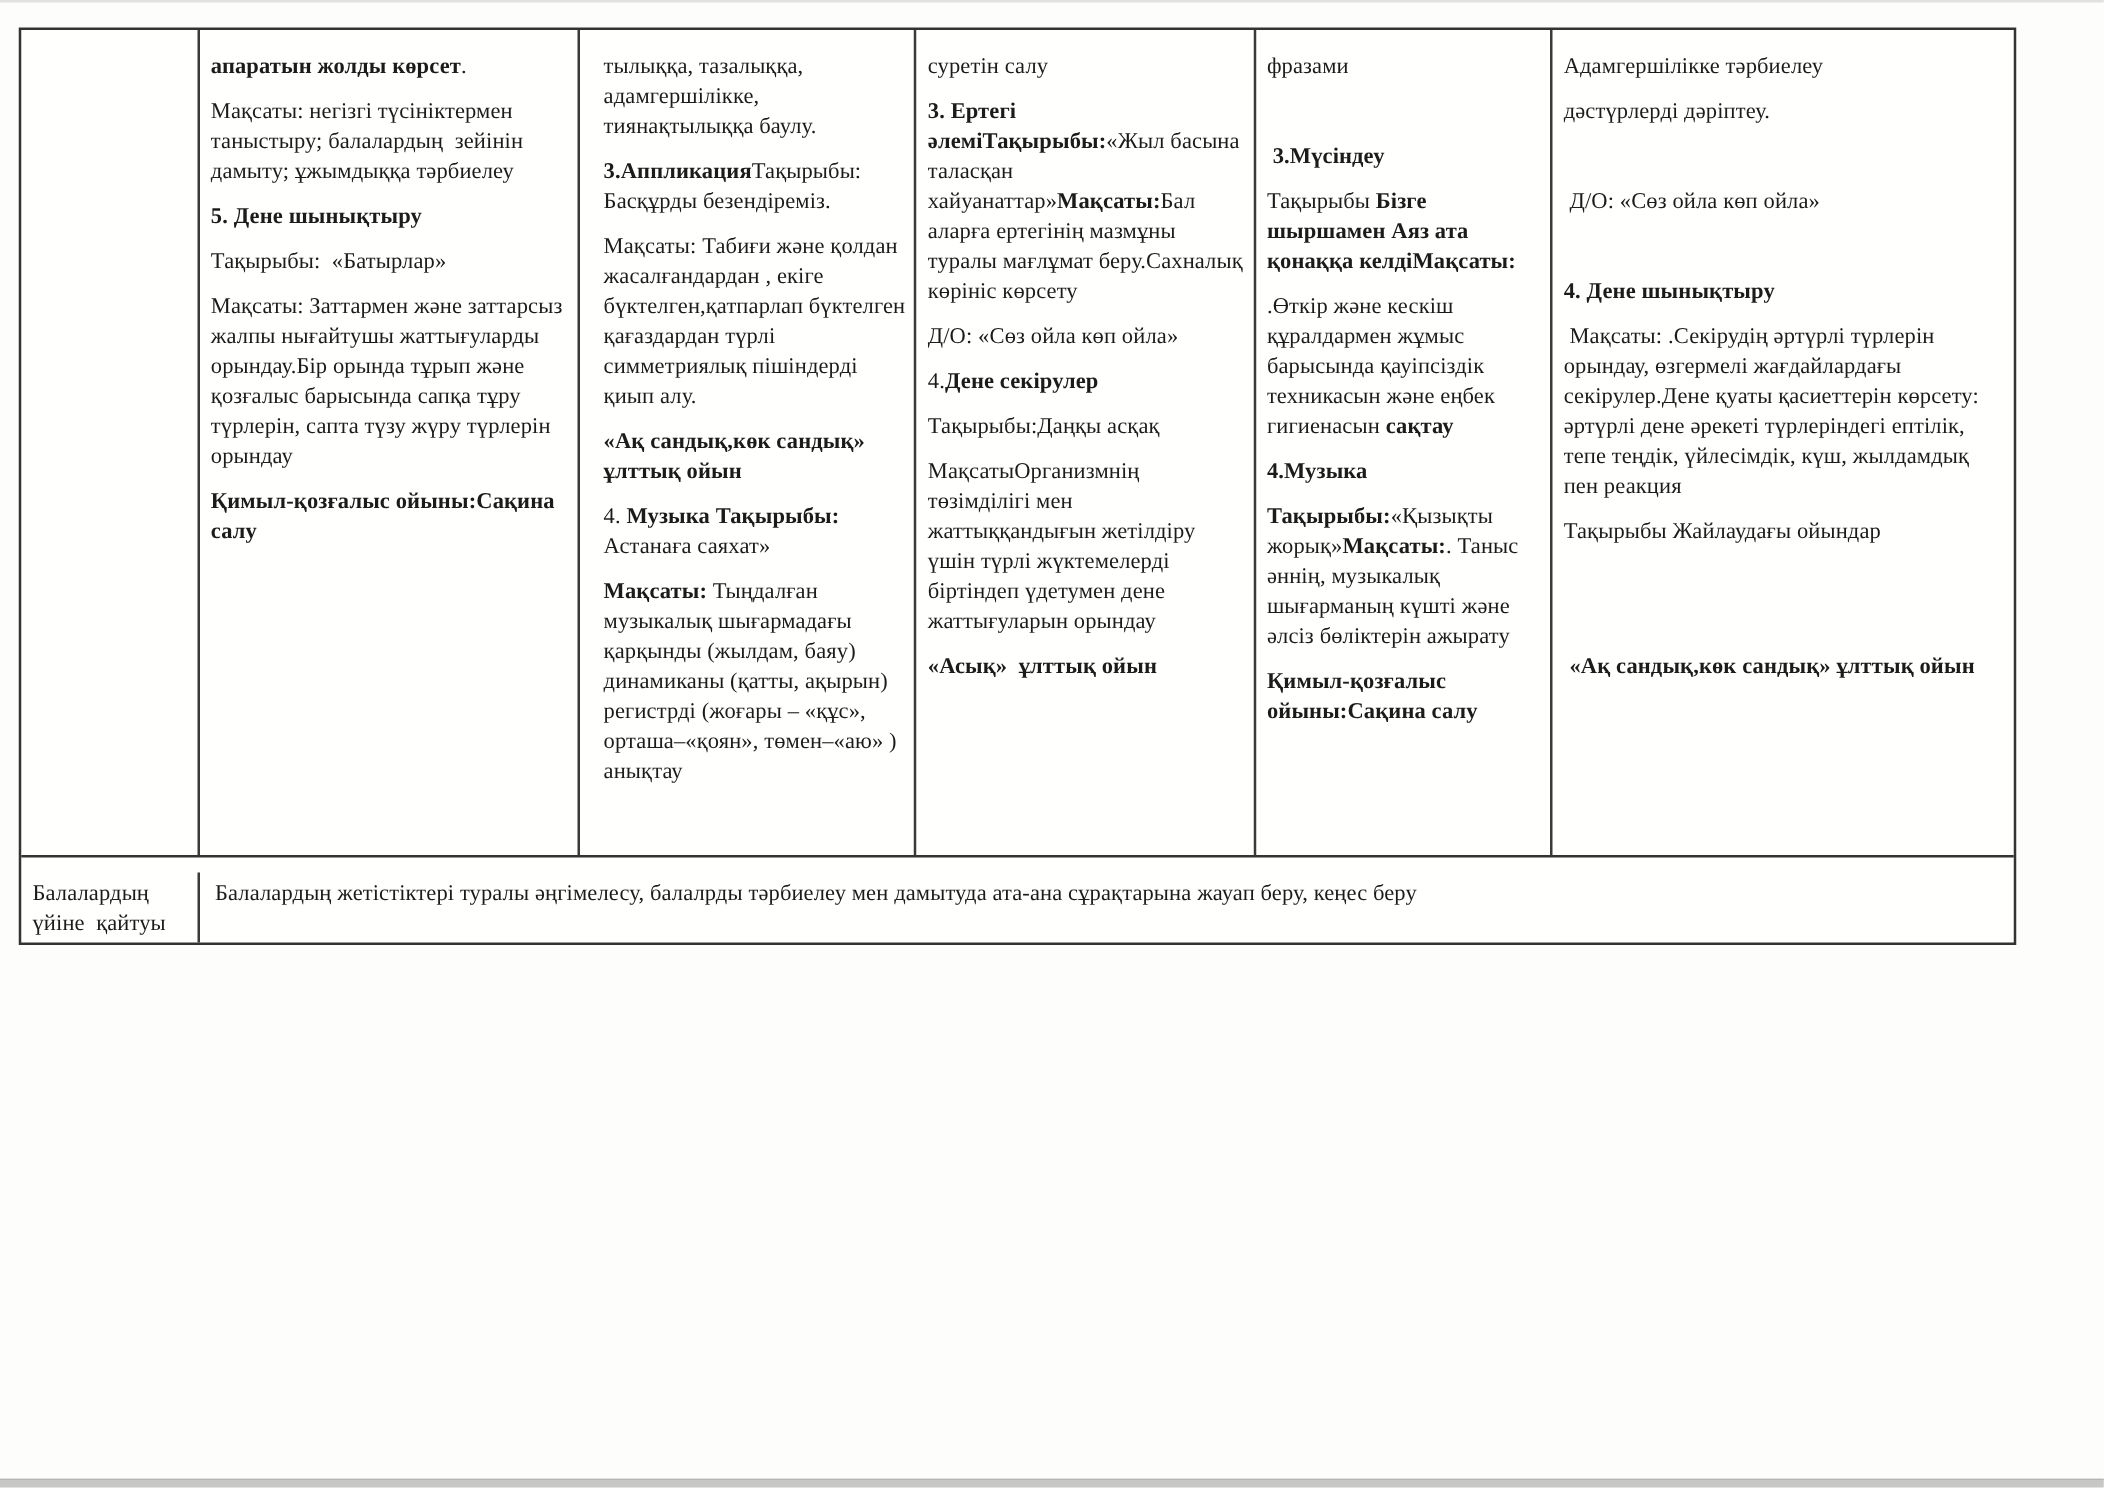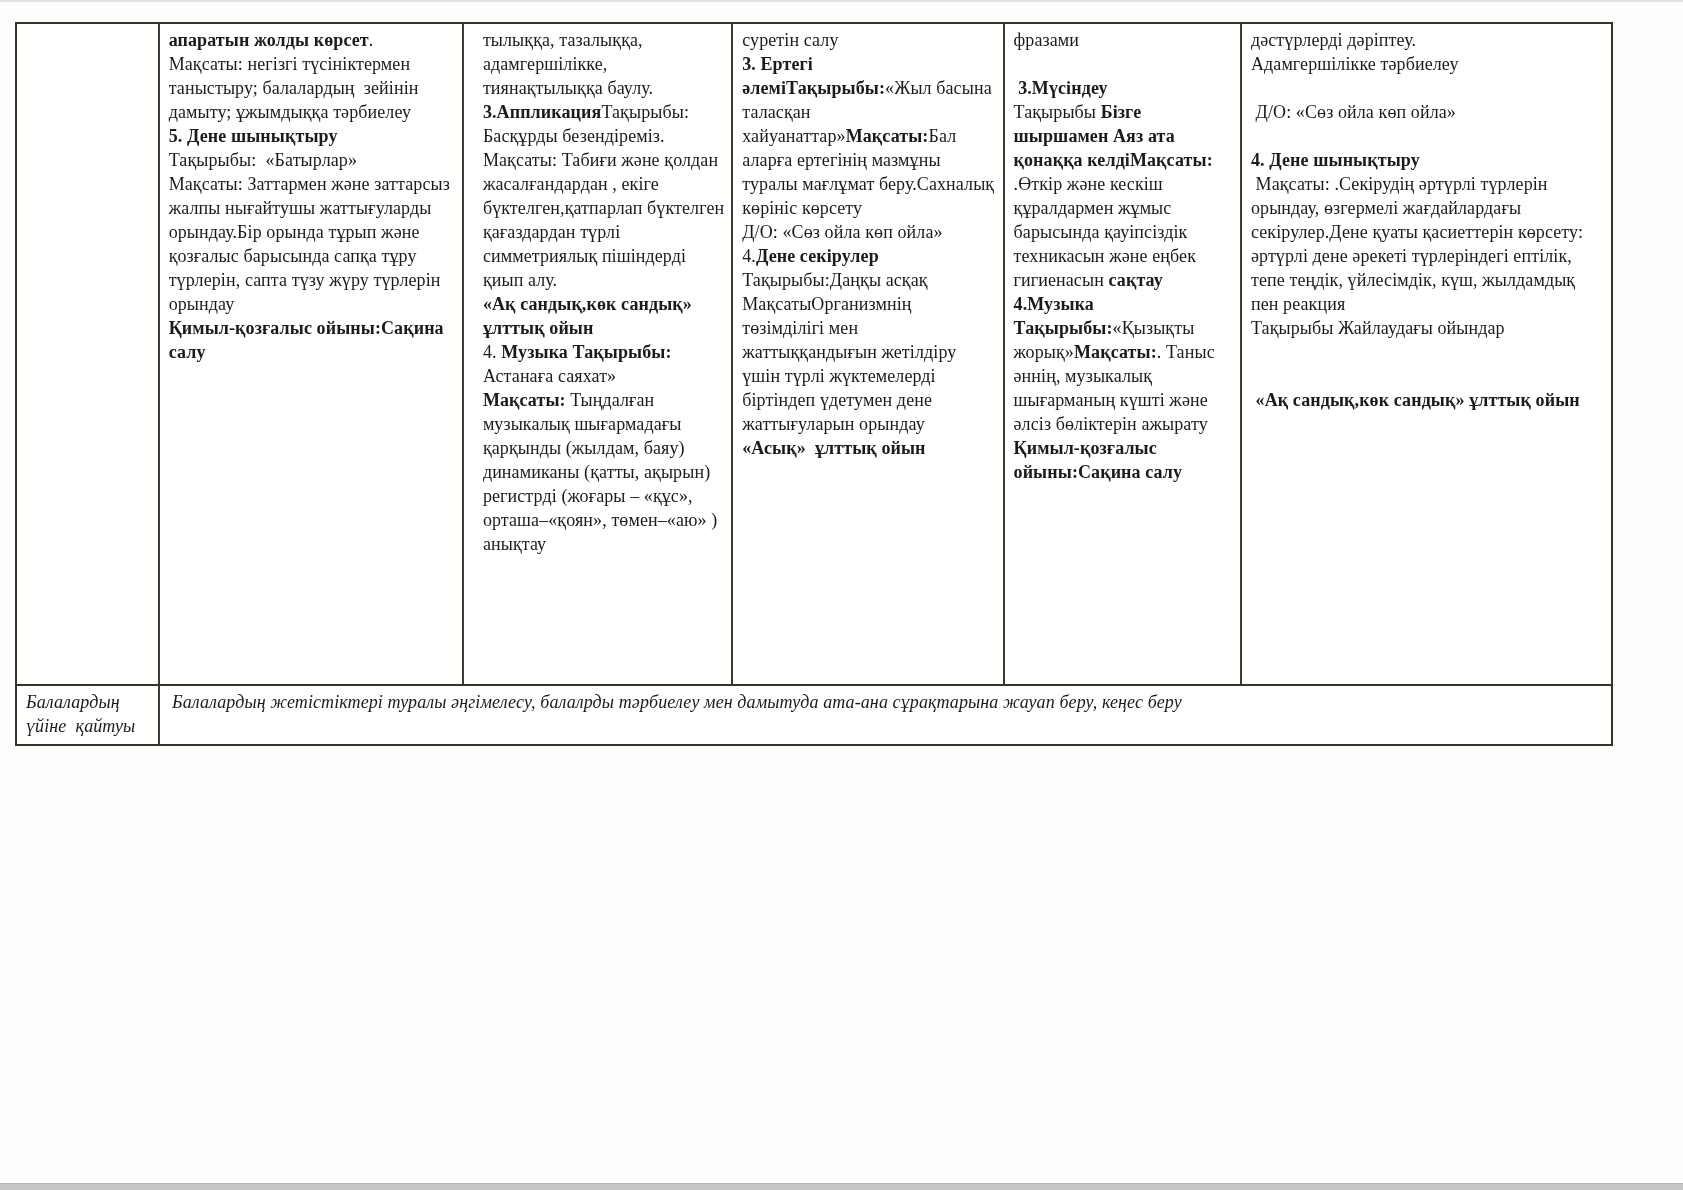--- a/index.html
+++ b/index.html
@@ -29,28 +29,28 @@
   .main-row .cell:last-child, .footer-row .cell:last-child { border-right: none; }
   .label-col { width: 143px; }
   .col-w0 { width: 305px; }
   .col-w1 { width: 270px; padding-left: 19px; }
   .col-w2 { width: 272px; }
   .col-w3 { width: 238px; }
   .col-w4 { width: 370px; }
   .footer-row {
     display: flex; min-height: 60px;
     border-top: 2px solid #333330;
-    font-style: italic;
   }
   .footer-content { flex: 1; padding-left: 12px; }
   .para {
     font-size: 18px;
     line-height: 24px;
     white-space: pre-wrap;
     letter-spacing: 0.1px;
+    margin-top: 12px;
   }
   .para.blank { height: 24px; }
   .b { font-weight: bold; }
   .bottom-strip {
     position: absolute; left: 0; right: 0; bottom: 0; height: 7px;
     background: #c7c7c5;
     border-top: 1px solid #b5b5b3;
   }
 </style>
 </head>
@@ -90,22 +90,22 @@
         <div class="para"><span>фразами</span></div>
         <div class="para blank"></div>
         <div class="para"><span class="b"> 3.Мүсіндеу</span></div>
         <div class="para"><span>Тақырыбы </span><span class="b">Бізге шыршамен Аяз ата қонаққа келдіМақсаты:</span></div>
         <div class="para"><span>.Өткір және кескіш құралдармен жұмыс барысында қауіпсіздік техникасын және еңбек гигиенасын </span><span class="b">сақтау</span></div>
         <div class="para"><span class="b">4.Музыка</span></div>
         <div class="para"><span class="b">Тақырыбы:</span><span>«Қызықты жорық»</span><span class="b">Мақсаты:</span><span>. Таныс әннің, музыкалық шығарманың күшті және әлсіз бөліктерін ажырату</span></div>
         <div class="para"><span class="b">Қимыл-қозғалыс ойыны:Сақина салу</span></div>
       </div>
     <div class="cell col-w4">
+        <div class="para"><span>Адамгершілікке тәрбиелеу</span></div>
         <div class="para"><span>дәстүрлерді дәріптеу.</span></div>
-        <div class="para"><span>Адамгершілікке тәрбиелеу</span></div>
         <div class="para blank"></div>
         <div class="para"><span> Д/О: «Сөз ойла көп ойла»</span></div>
         <div class="para blank"></div>
         <div class="para"><span class="b">4. Дене шынықтыру</span></div>
         <div class="para"><span> Мақсаты: .Секірудің әртүрлі түрлерін орындау, өзгермелі жағдайлардағы секірулер.Дене қуаты қасиеттерін көрсету: әртүрлі дене әрекеті түрлеріндегі ептілік, тепе теңдік, үйлесімдік, күш, жылдамдық пен реакция</span></div>
         <div class="para"><span>Тақырыбы Жайлаудағы ойындар</span></div>
         <div class="para blank"></div>
         <div class="para blank"></div>
         <div class="para"><span class="b"> «Ақ сандық,көк сандық» ұлттық ойын</span></div>
       </div>

